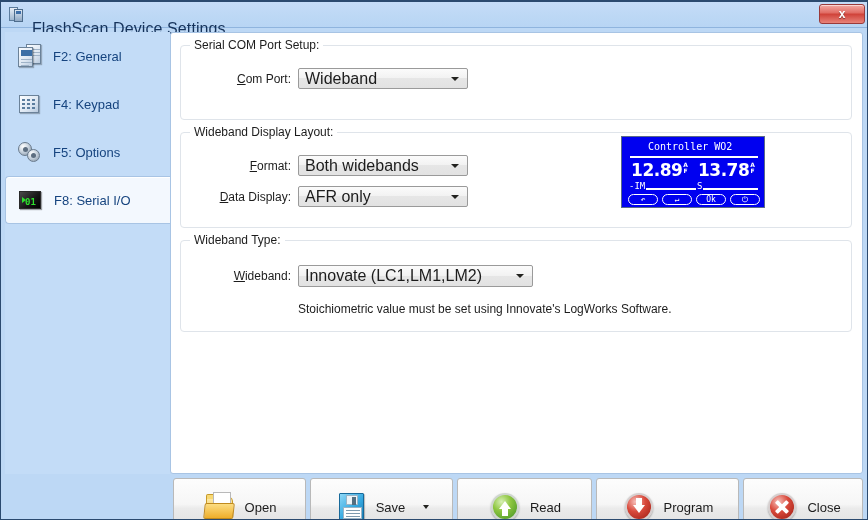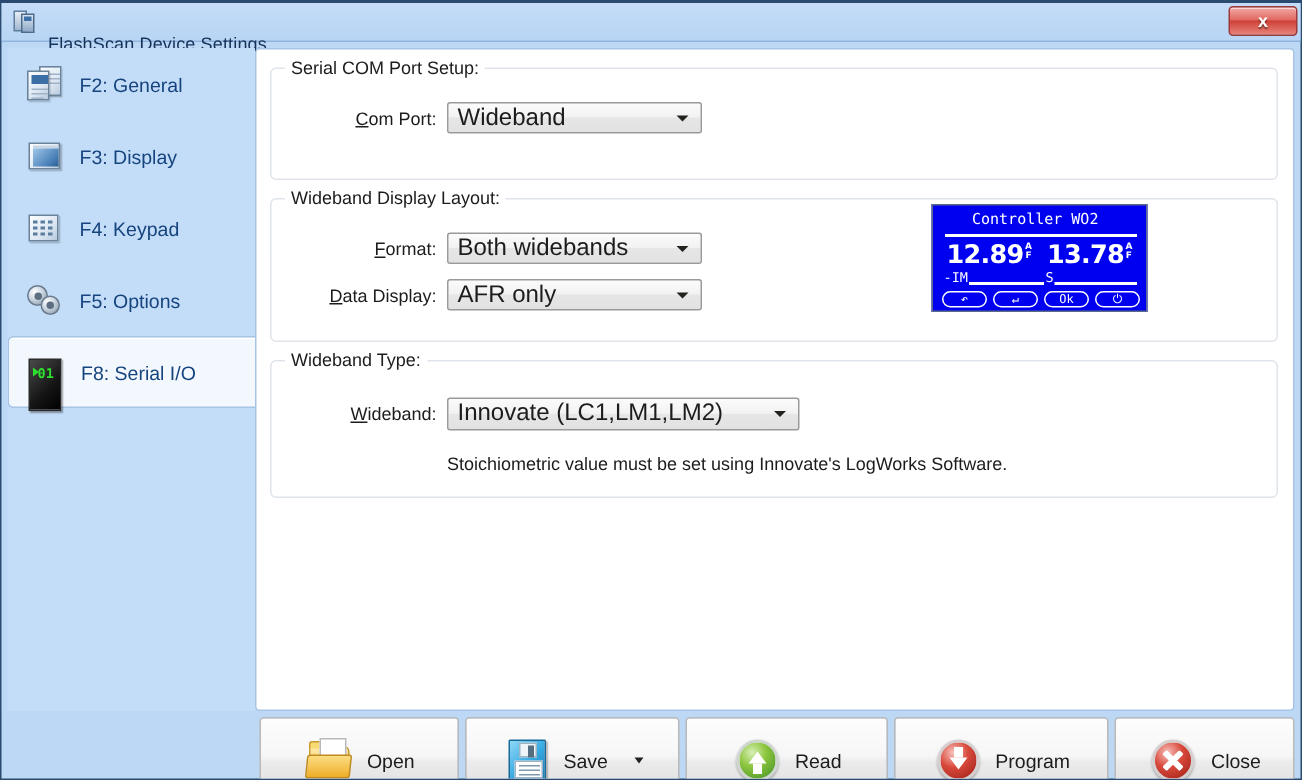--- a/index.html
+++ b/index.html
@@ -39,21 +39,21 @@
   .title-icon .ti-b {
     position: absolute; left: 6px; top: 3px; width: 9px; height: 13px;
     background: linear-gradient(to bottom, #dce6f2, #8fa8c4);
     border: 1px solid #4d6c8c;
   }
   .title-icon .ti-c {
     position: absolute; left: 8px; top: 5px; width: 5px; height: 3px;
     background: #3f6fa8;
   }
   .title-text {
-    font-size: 12px; color: #15325a; letter-spacing: 0.1px;
+    font-size: 16px; color: #15325a; letter-spacing: 0.1px;
     white-space: nowrap;
     margin-top: 28px;
   }
 
   .close-btn {
     position: absolute; right: 4px; top: 2px;
     width: 46px; height: 20px;
     border: 1px solid #9a3a3a;
     border-radius: 3px;
     background: linear-gradient(to bottom, #f4a9a4 0%, #e06a62 45%, #cf4138 50%, #e8837a 100%);
@@ -151,21 +151,21 @@
   .ic-bbx .cube {
     position: absolute; left: 2px; top: 3px; width: 20px; height: 18px;
     background:
       repeating-conic-gradient(#2b2b2b 0% 25%, #f2f2f2 0% 50%) 0 0 / 5px 5px;
     border: 1px solid #555; transform: skewY(-8deg);
     box-shadow: 2px 2px 2px rgba(0,0,0,0.3);
   }
 
   
   .ic-ser .box {
-    position: absolute; left: 1px; top: 3px; width: 22px; height: 35px;
+    position: absolute; left: 1px; top: 3px; width: 22px; height: 18px;
     background: linear-gradient(135deg,#4a4a4a 0%,#141414 60%,#000 100%);
     border: 1px solid #2a2a2a; box-shadow: 1px 1px 1px rgba(0,0,0,0.35);
   }
   .ic-ser .num {
     position: absolute; left: 5px; top: 5px;
     font-family: "DejaVu Sans Mono", monospace; font-size: 9px;
     color: #2ee02e; font-weight: bold;
   }
   .ic-ser .tri {
     position: absolute; left: 2px; top: 5px;
@@ -436,29 +436,20 @@
           <div class="sheet s2">
               <div class="bar"></div>
               <div class="line l1"></div>
               <div class="line l2"></div>
               <div class="line l3"></div>
             </div>
         </div>
         <div class="tab-label">F2: General</div>
       </div>
 
-      <div class="tab">
-        <div class="ticon ic-disp">
-          <div class="sheet s1">
-              <div class="top"></div>
-              <div class="scr"></div>
-            </div>
-        </div>
-        <div class="tab-label">F3: Display</div>
-      </div>
 
       <div class="tab">
         <div class="ticon ic-key">
           <div class="sheet s1">
             <div class="kdot" style="left:2px;top:3px"></div>
               <div class="kdot" style="left:7px;top:3px"></div>
               <div class="kdot" style="left:12px;top:3px"></div>
             <div class="kdot" style="left:2px;top:7px"></div>
               <div class="kdot" style="left:7px;top:7px"></div>
               <div class="kdot" style="left:12px;top:7px"></div>

